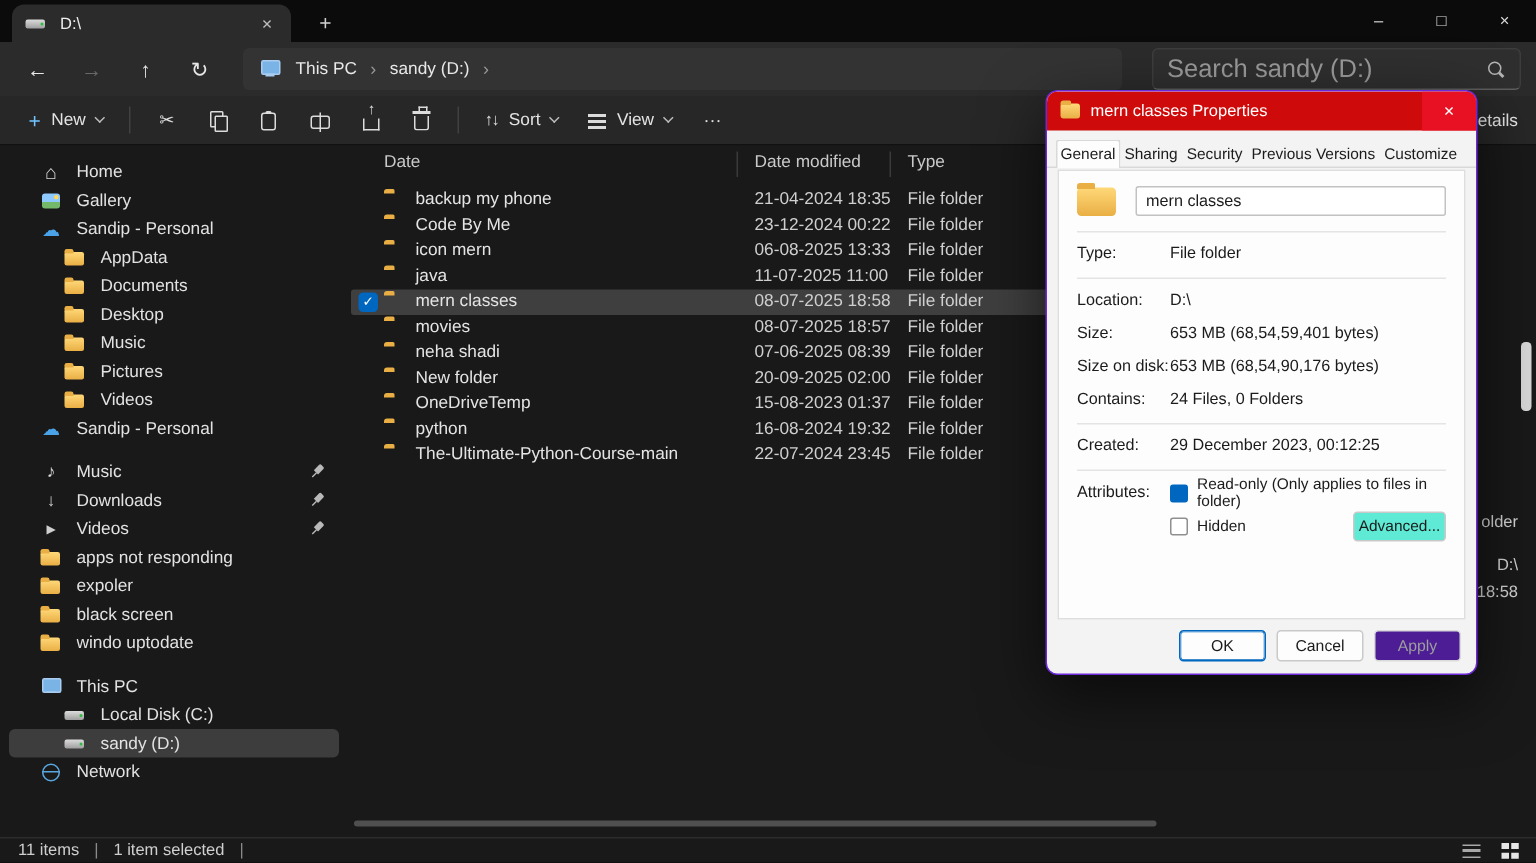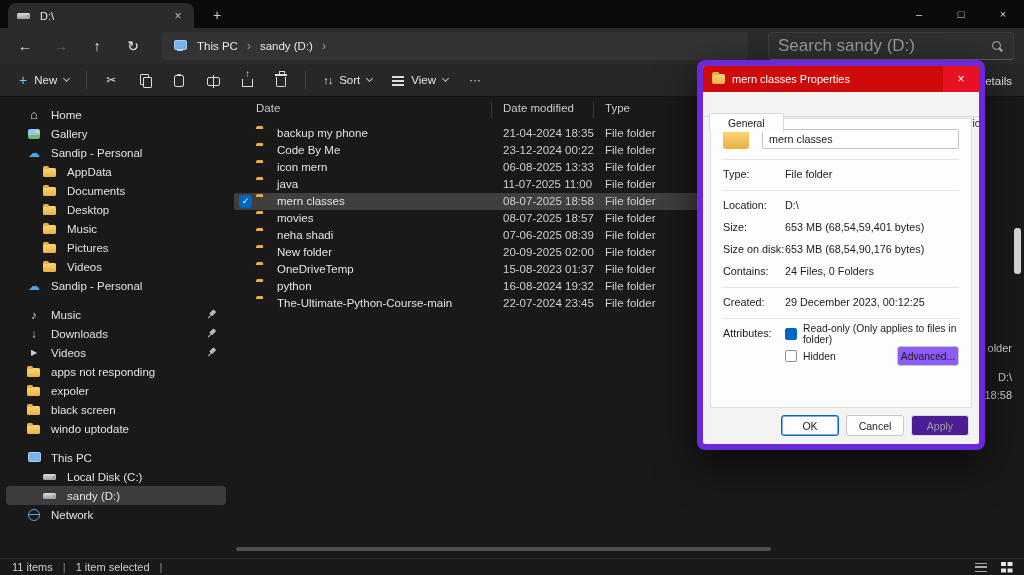--- a/index.html
+++ b/index.html
@@ -119,40 +119,40 @@
   
   .statusbar{position:absolute;left:0;bottom:0;right:0;height:17px;background:#191919;border-top:1px solid #2c2c2c;display:flex;align-items:center;gap:10px;padding:0 12px;font-size:11px;color:#cfcfcf}
   .st-sep{color:#8a8a8a}
   .viewicons{margin-left:auto;display:flex;gap:14px;align-items:center}
   .ic-listv{width:12px;height:9px;border-top:1.5px solid #a8a8a8;border-bottom:1.5px solid #a8a8a8;position:relative}
   .ic-listv::before{content:"";position:absolute;left:0;right:0;top:2.5px;height:1.5px;background:#a8a8a8}
   .ic-thumbv{width:11px;height:11px;position:relative}
   .ic-thumbv::before{content:"";position:absolute;left:0;top:0;width:4.5px;height:4.5px;background:#e6e6e6;box-shadow:6.5px 0 0 #e6e6e6,0 6.5px 0 #e6e6e6,6.5px 6.5px 0 #e6e6e6}
 
   
-  .dialog{position:absolute;left:697px;top:60px;width:288px;height:390px;background:#f3f3f3;border:6px solid #6d28d9;border-radius:8px;box-shadow:0 14px 42px rgba(0,0,0,.6);z-index:20;color:#1b1b1b;overflow:hidden}
+  .dialog{position:absolute;left:697px;top:60px;width:288px;height:390px;background:#f3f3f3;border:1px solid #6d28d9;border-radius:8px;box-shadow:0 14px 42px rgba(0,0,0,.6);z-index:20;color:#1b1b1b;overflow:hidden}
   .dlg-titlebar{height:26px;background:#cf0a0a;display:flex;align-items:center;padding-left:9px;gap:7px}
   .dlg-title{color:#fff;font-size:11px;flex:1;white-space:nowrap}
   .dlg-close{width:36px;height:26px;background:#e81123;color:#fff;font-size:12px;display:flex;align-items:center;justify-content:center;flex:none}
   .dlg-tabs{display:flex;padding:5px 6px 0;border-bottom:1px solid #d9d9d9;position:relative;height:25px}
-  .dlg-tab{font-size:10.3px;padding:4px 18px;color:#1b1b1b;border:1px solid transparent;border-bottom:none;position:relative;top:16px;white-space:nowrap}
+  .dlg-tab{font-size:10.3px;padding:4px 2px;color:#1b1b1b;border:1px solid transparent;border-bottom:none;position:relative;top:1px;white-space:nowrap}
   .dlg-tab.active{background:#fdfdfd;border-color:#d9d9d9;border-radius:2px 2px 0 0;z-index:2}
   .dlg-page{position:absolute;left:7px;right:7px;top:52px;bottom:36px;background:#fdfdfd;border:1px solid #dedede;padding:10px 12px;font-size:10.8px;overflow:hidden}
   .dname-row{display:flex;align-items:center;gap:13px;height:20px;margin-bottom:10px}
   .dname-input{flex:1;height:20px;border:1px solid #c2c2c2;border-radius:2px;font-size:10.8px;padding:0 6px;font-family:inherit;color:#1b1b1b;background:#fff;min-width:0}
   .dlg-sep{border-top:1px solid #e4e4e4;margin:0 0 8px}
   .dfield{display:flex;height:13px;margin-bottom:9px}
   .dlabel{width:62px;flex:none}
   .dvalue{white-space:nowrap}
   .dattr{display:flex;margin-top:1px}
   .attr-rows{flex:1}
   .acb-row{display:flex;align-items:center;gap:6px;margin-bottom:8px;font-size:10.3px;height:14px}
   .dcb{width:12px;height:12px;border:1px solid #8f8f8f;border-radius:2px;background:#fff;flex:none}
   .dcb.filled{background:#0067c0;border-color:#0067c0}
-  .adv-btn{margin-left:auto;width:62px;height:20px;background:#8b5cf6;border:1px solid #c9c9c9;border-radius:3px;font-size:10.3px;display:flex;align-items:center;justify-content:center}
+  .adv-btn{margin-left:auto;width:62px;height:20px;background:#5eead4;border:1px solid #c9c9c9;border-radius:3px;font-size:10.3px;display:flex;align-items:center;justify-content:center}
   .dlg-buttons{position:absolute;right:10px;bottom:8px;display:flex;gap:7px}
   .dlg-btn{width:58px;height:21px;background:#fdfdfd;border:1px solid #c9c9c9;border-radius:3px;font-size:10.5px;display:flex;align-items:center;justify-content:center;color:#1b1b1b}
   .dlg-btn.default{border:1px solid #0067c0;box-shadow:inset 0 0 0 .5px #0067c0}
   .dlg-btn.disabled{color:#9e9e9e;border-color:#dadada;background:#4c1d95}
 </style>
 </head>
 <body>
 
 <div class="window">
 

